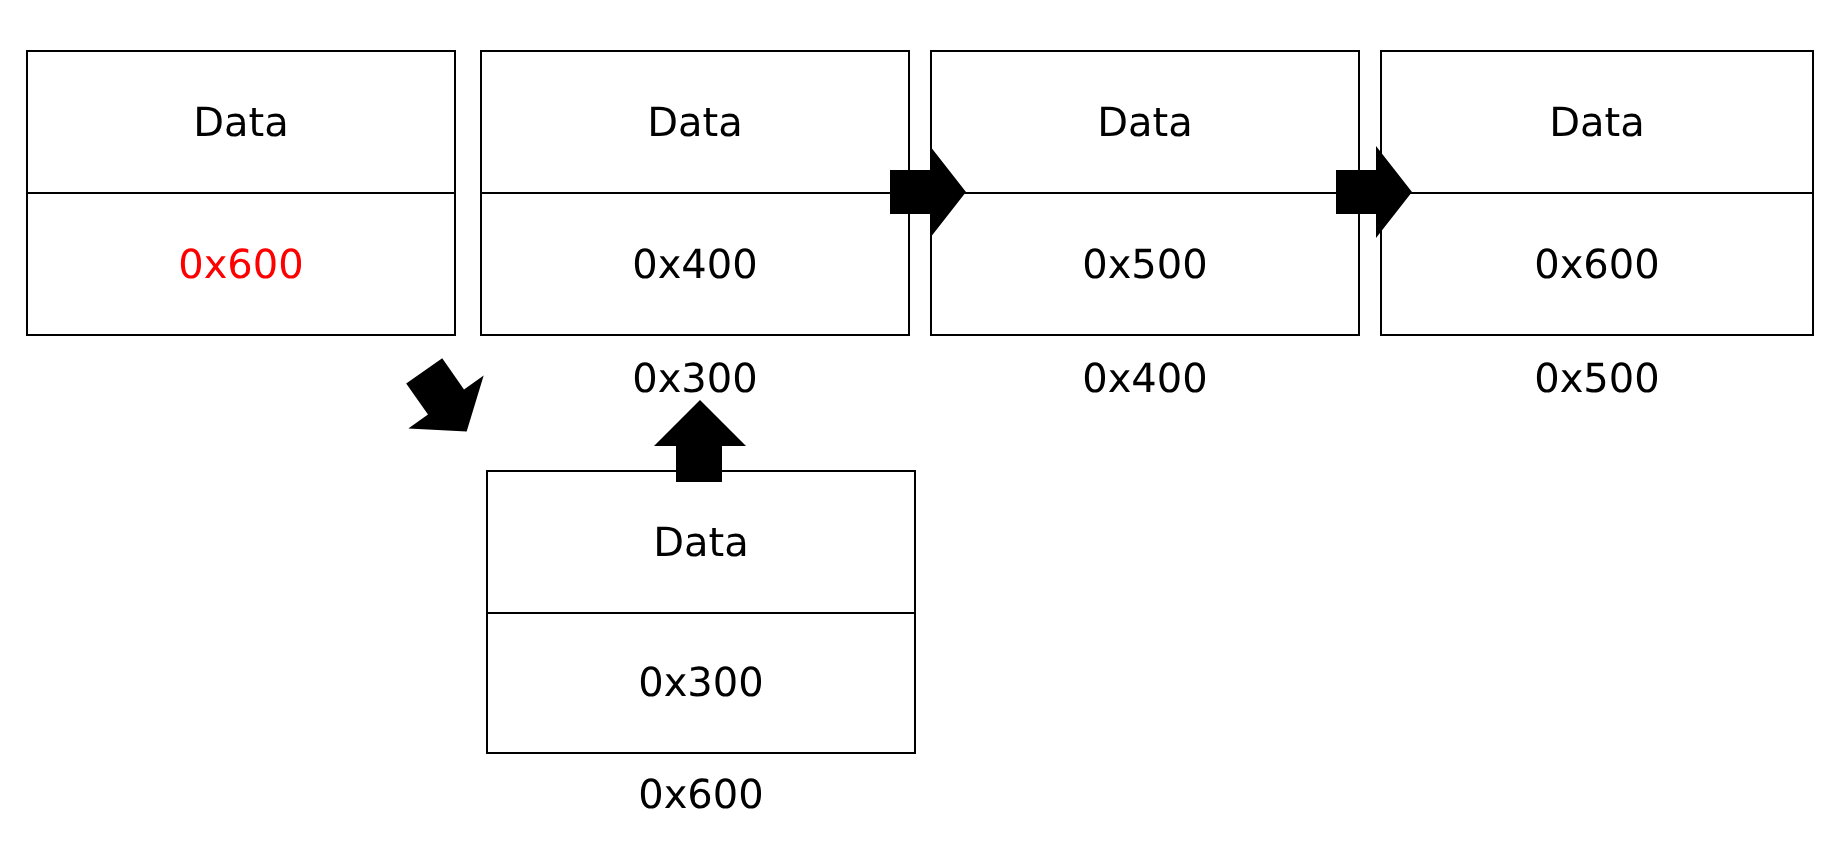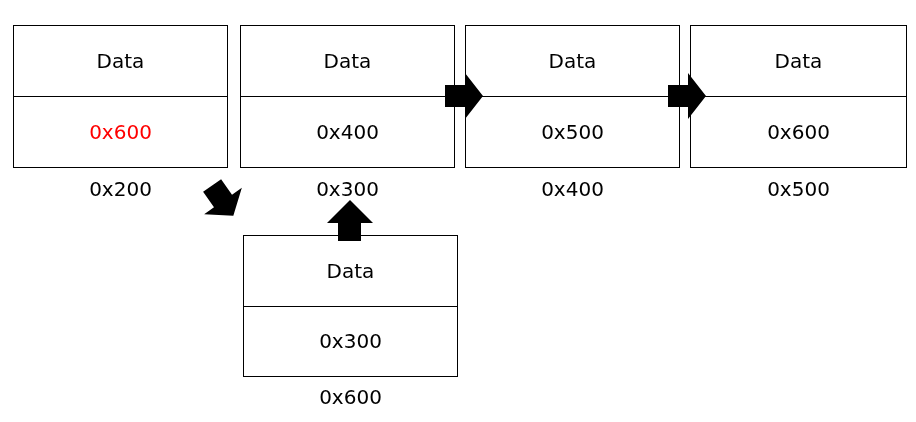--- a/index.html
+++ b/index.html
@@ -62,21 +62,20 @@
 <div class="canvas">
 
   <div class="node" style="left:13px; top:25px;">
     <div class="cell data-cell">
       <span>Data</span>
     </div>
     <div class="cell">
       <span class="pointer-highlight">0x600</span>
     </div>
   </div>
-  <div class="addr-label" style="left:13px; top:178px;">0x200</div>
 
   <div class="node" style="left:240px; top:25px;">
     <div class="cell data-cell">
       <span>Data</span>
     </div>
     <div class="cell">
       <span>0x400</span>
     </div>
   </div>
   <div class="addr-label" style="left:240px; top:178px;">0x300</div>

